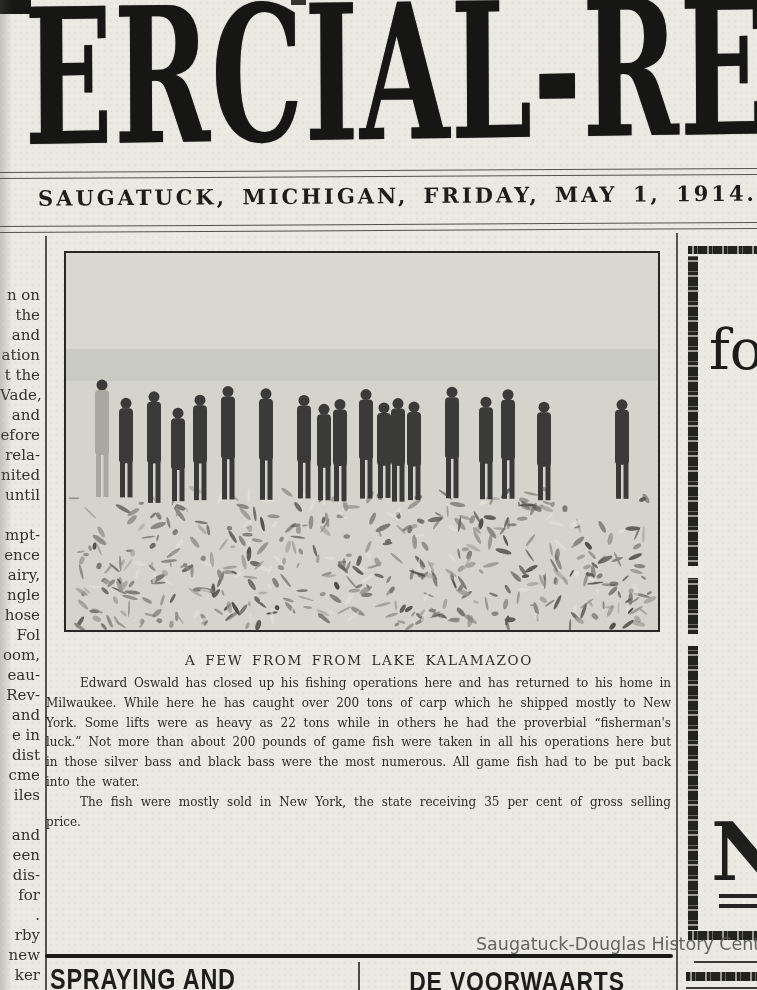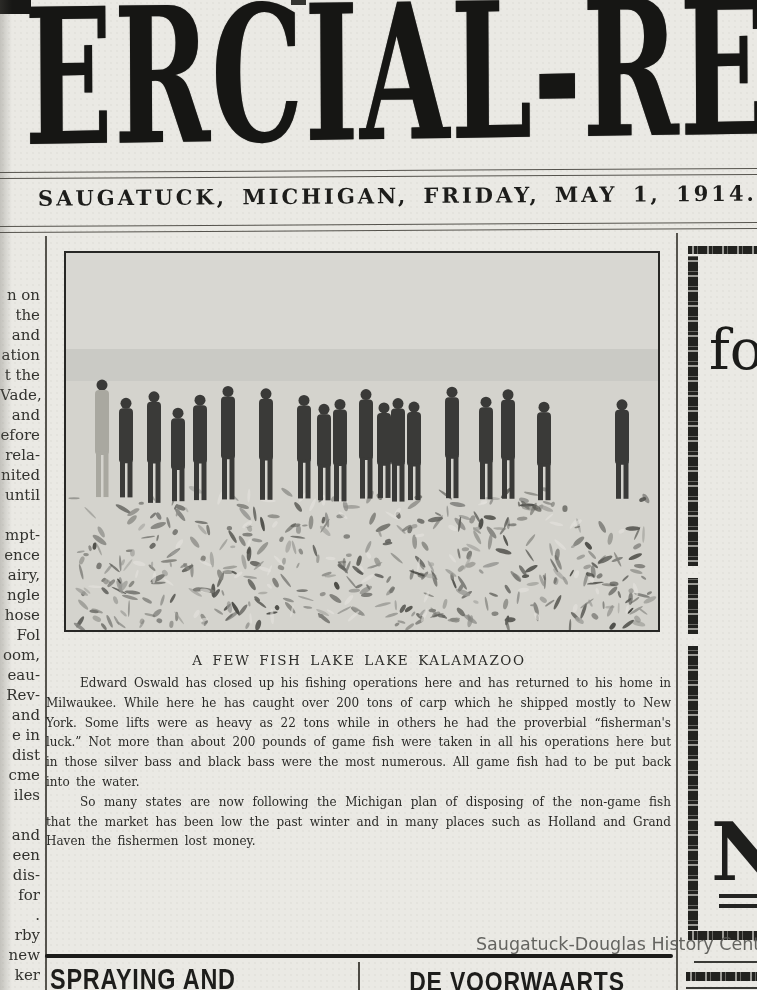--- a/index.html
+++ b/index.html
@@ -733,25 +733,25 @@
           </g>
           <g fill="#3a3a38">
             <circle cx="556" cy="151.7779814894311" r="5.5" fill="#3a3a38"></circle>
             <rect x="549" y="156.7779814894311" width="14" height="55.00000000000001" rx="4"></rect>
             <rect x="550" y="208.7779814894311" width="5" height="37"></rect>
             <rect x="557.5" y="208.7779814894311" width="5" height="37"></rect>
           </g>
         </g>
     </svg>
   </div>
-  <div class="abs caption">A FEW FISH LAKE LAKE KALAMAZOO</div>
+  <div class="abs caption">A FEW FROM FROM LAKE KALAMAZOO</div>
 
   <div class="abs article" id="article-body">
       <p>Edward Oswald has closed up his fishing operations here and has returned to his home in Milwaukee.  While here he has caught over 200 tons of carp which he shipped mostly to New York.  Some lifts were as heavy as 22 tons while in others he had the proverbial “fisherman's luck.”  Not more than about 200 pounds of game fish were taken in all his operations here but in those silver bass and black bass were the most numerous.  All game fish had to be put back into the water.</p>
-      <p>So many states are now following the Michigan plan of disposing of the non-game fish that the market has been low the past winter and in many places such as Holland and Grand Haven the fishermen lost money.</p>
+      <p>The fish were mostly sold in New York, the state receiving 35 per cent of gross selling price.</p>
     </div>
   <div class="abs thickrule"></div>
 
   <div class="abs ad-head lft">SPRAYING AND</div>
   <div class="abs bottom-div"></div>
   <div class="abs ad-head rgt">DE VOORWAARTS</div>
 
   <div class="abs vdiv right"></div>
   <div class="abs orn orn-top"></div>
   <div class="abs orn v orn-v1"></div>

